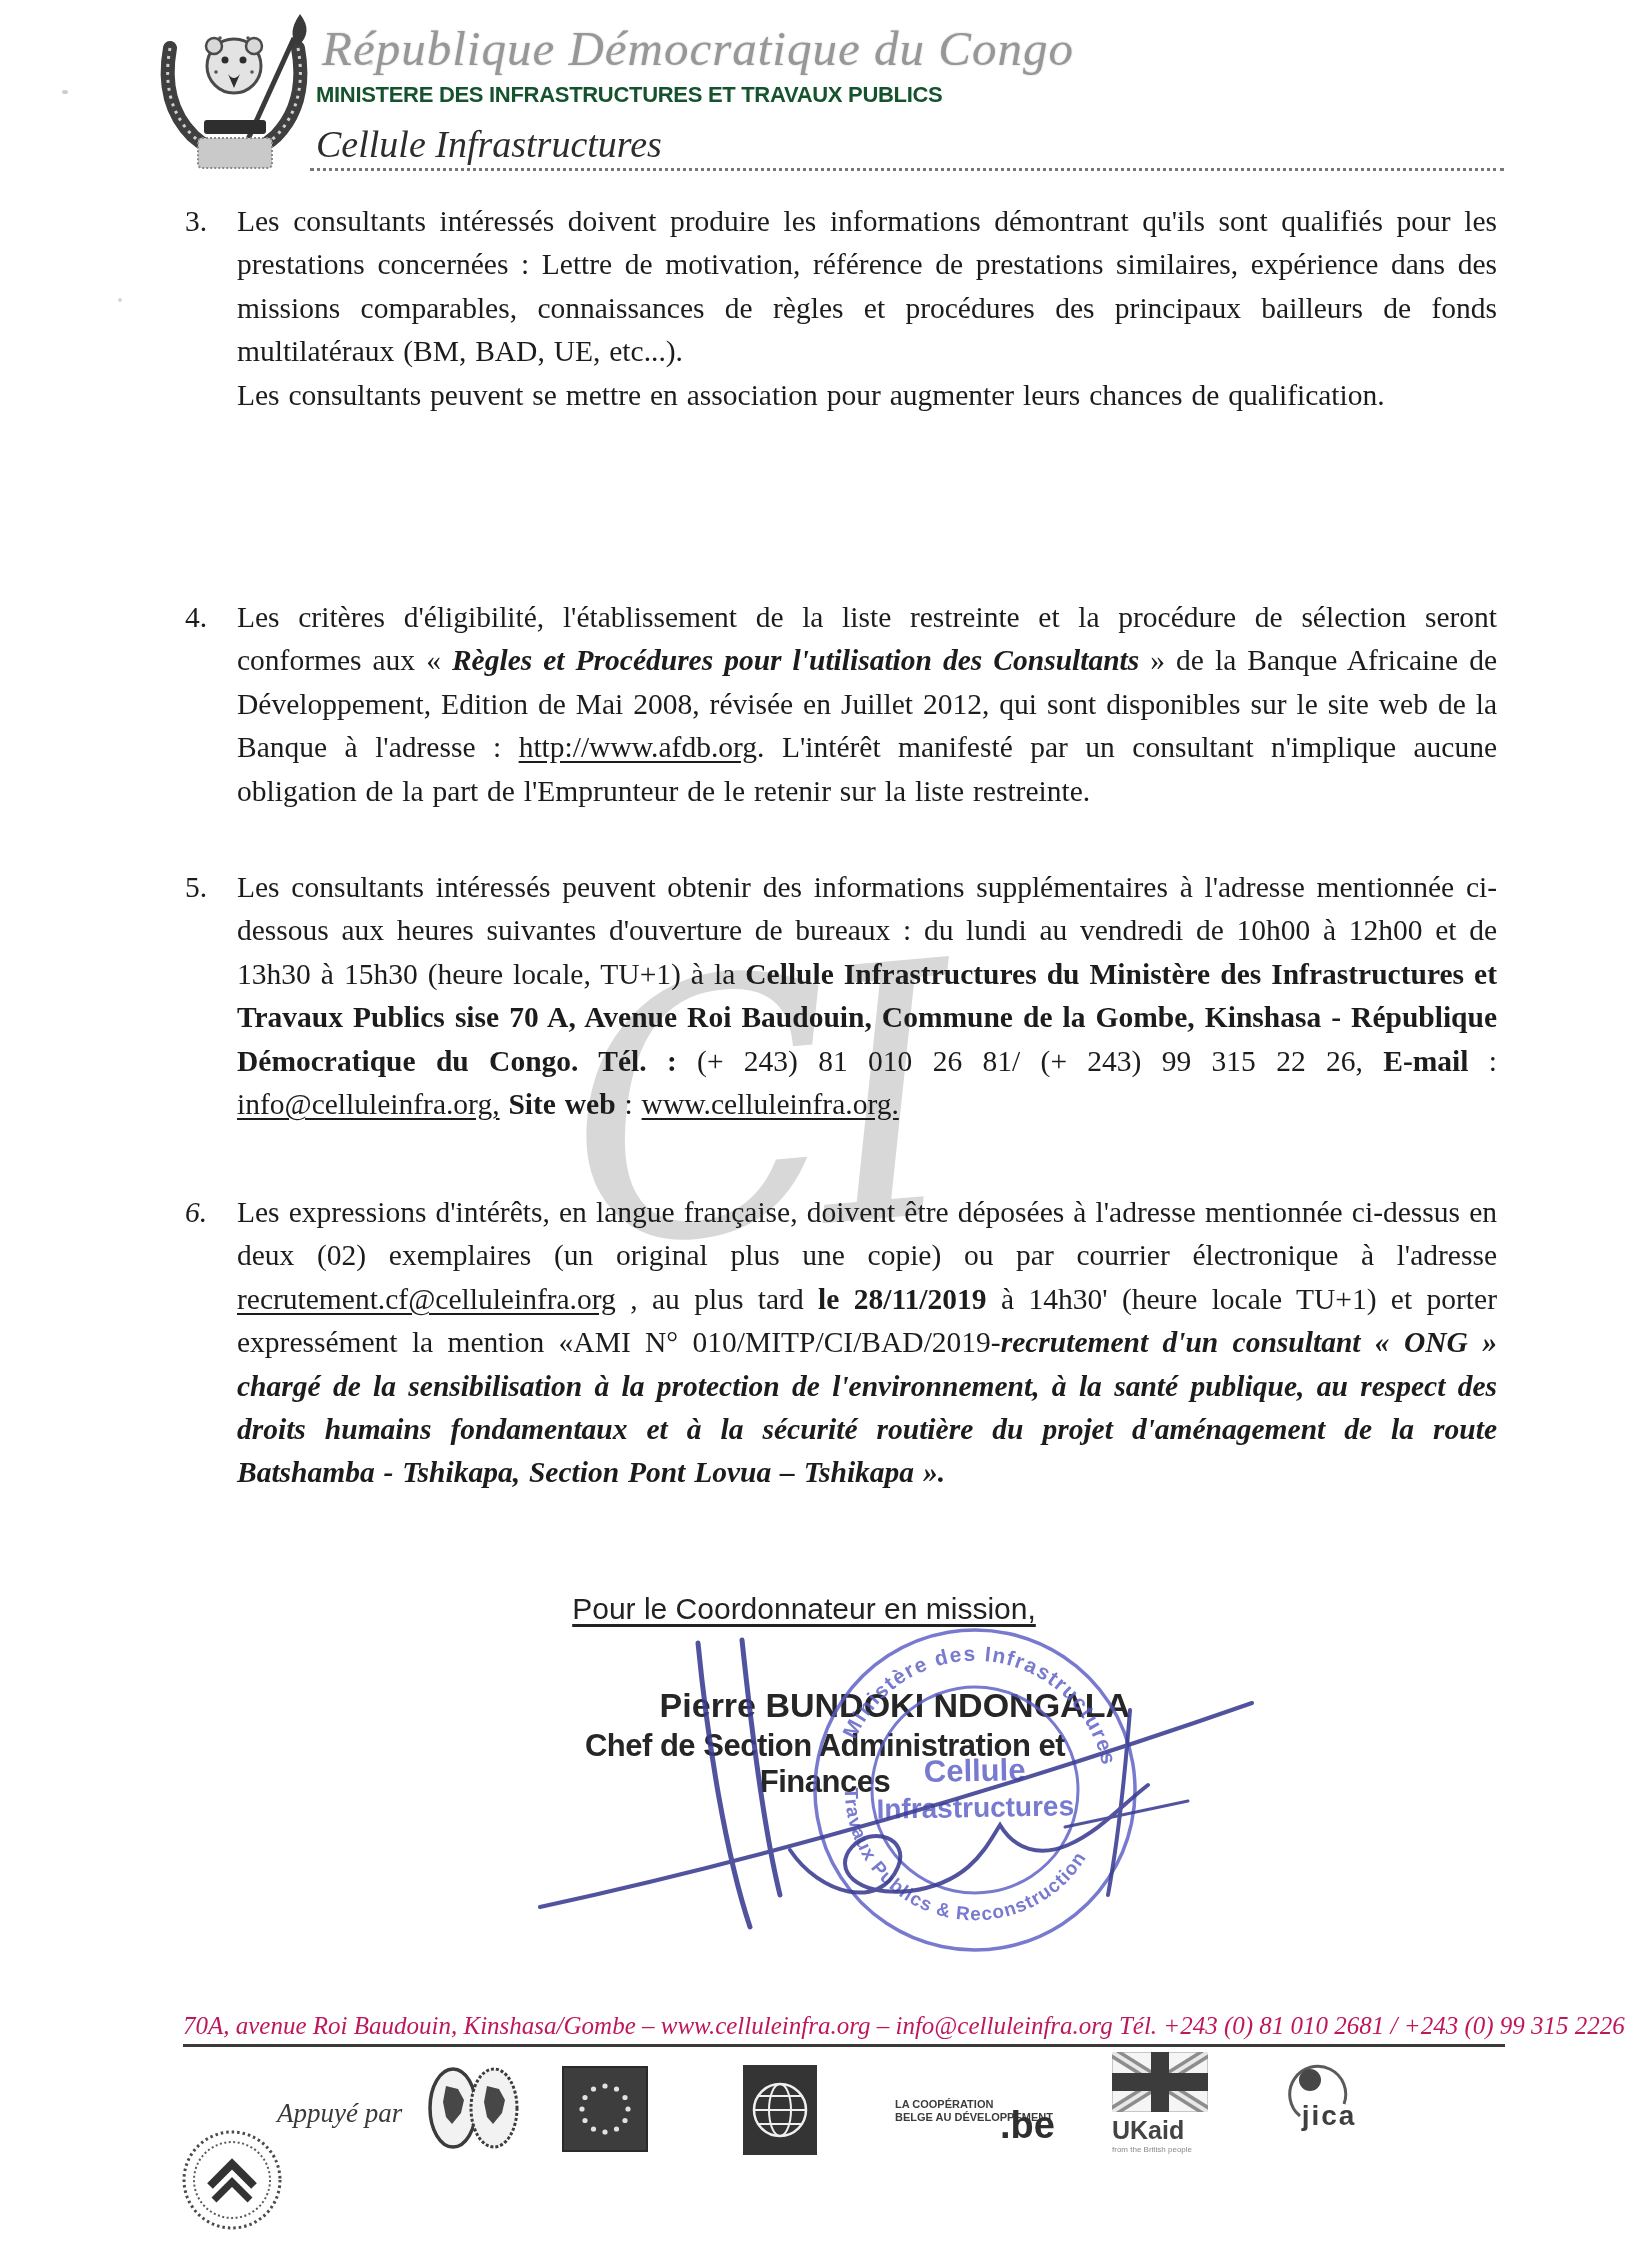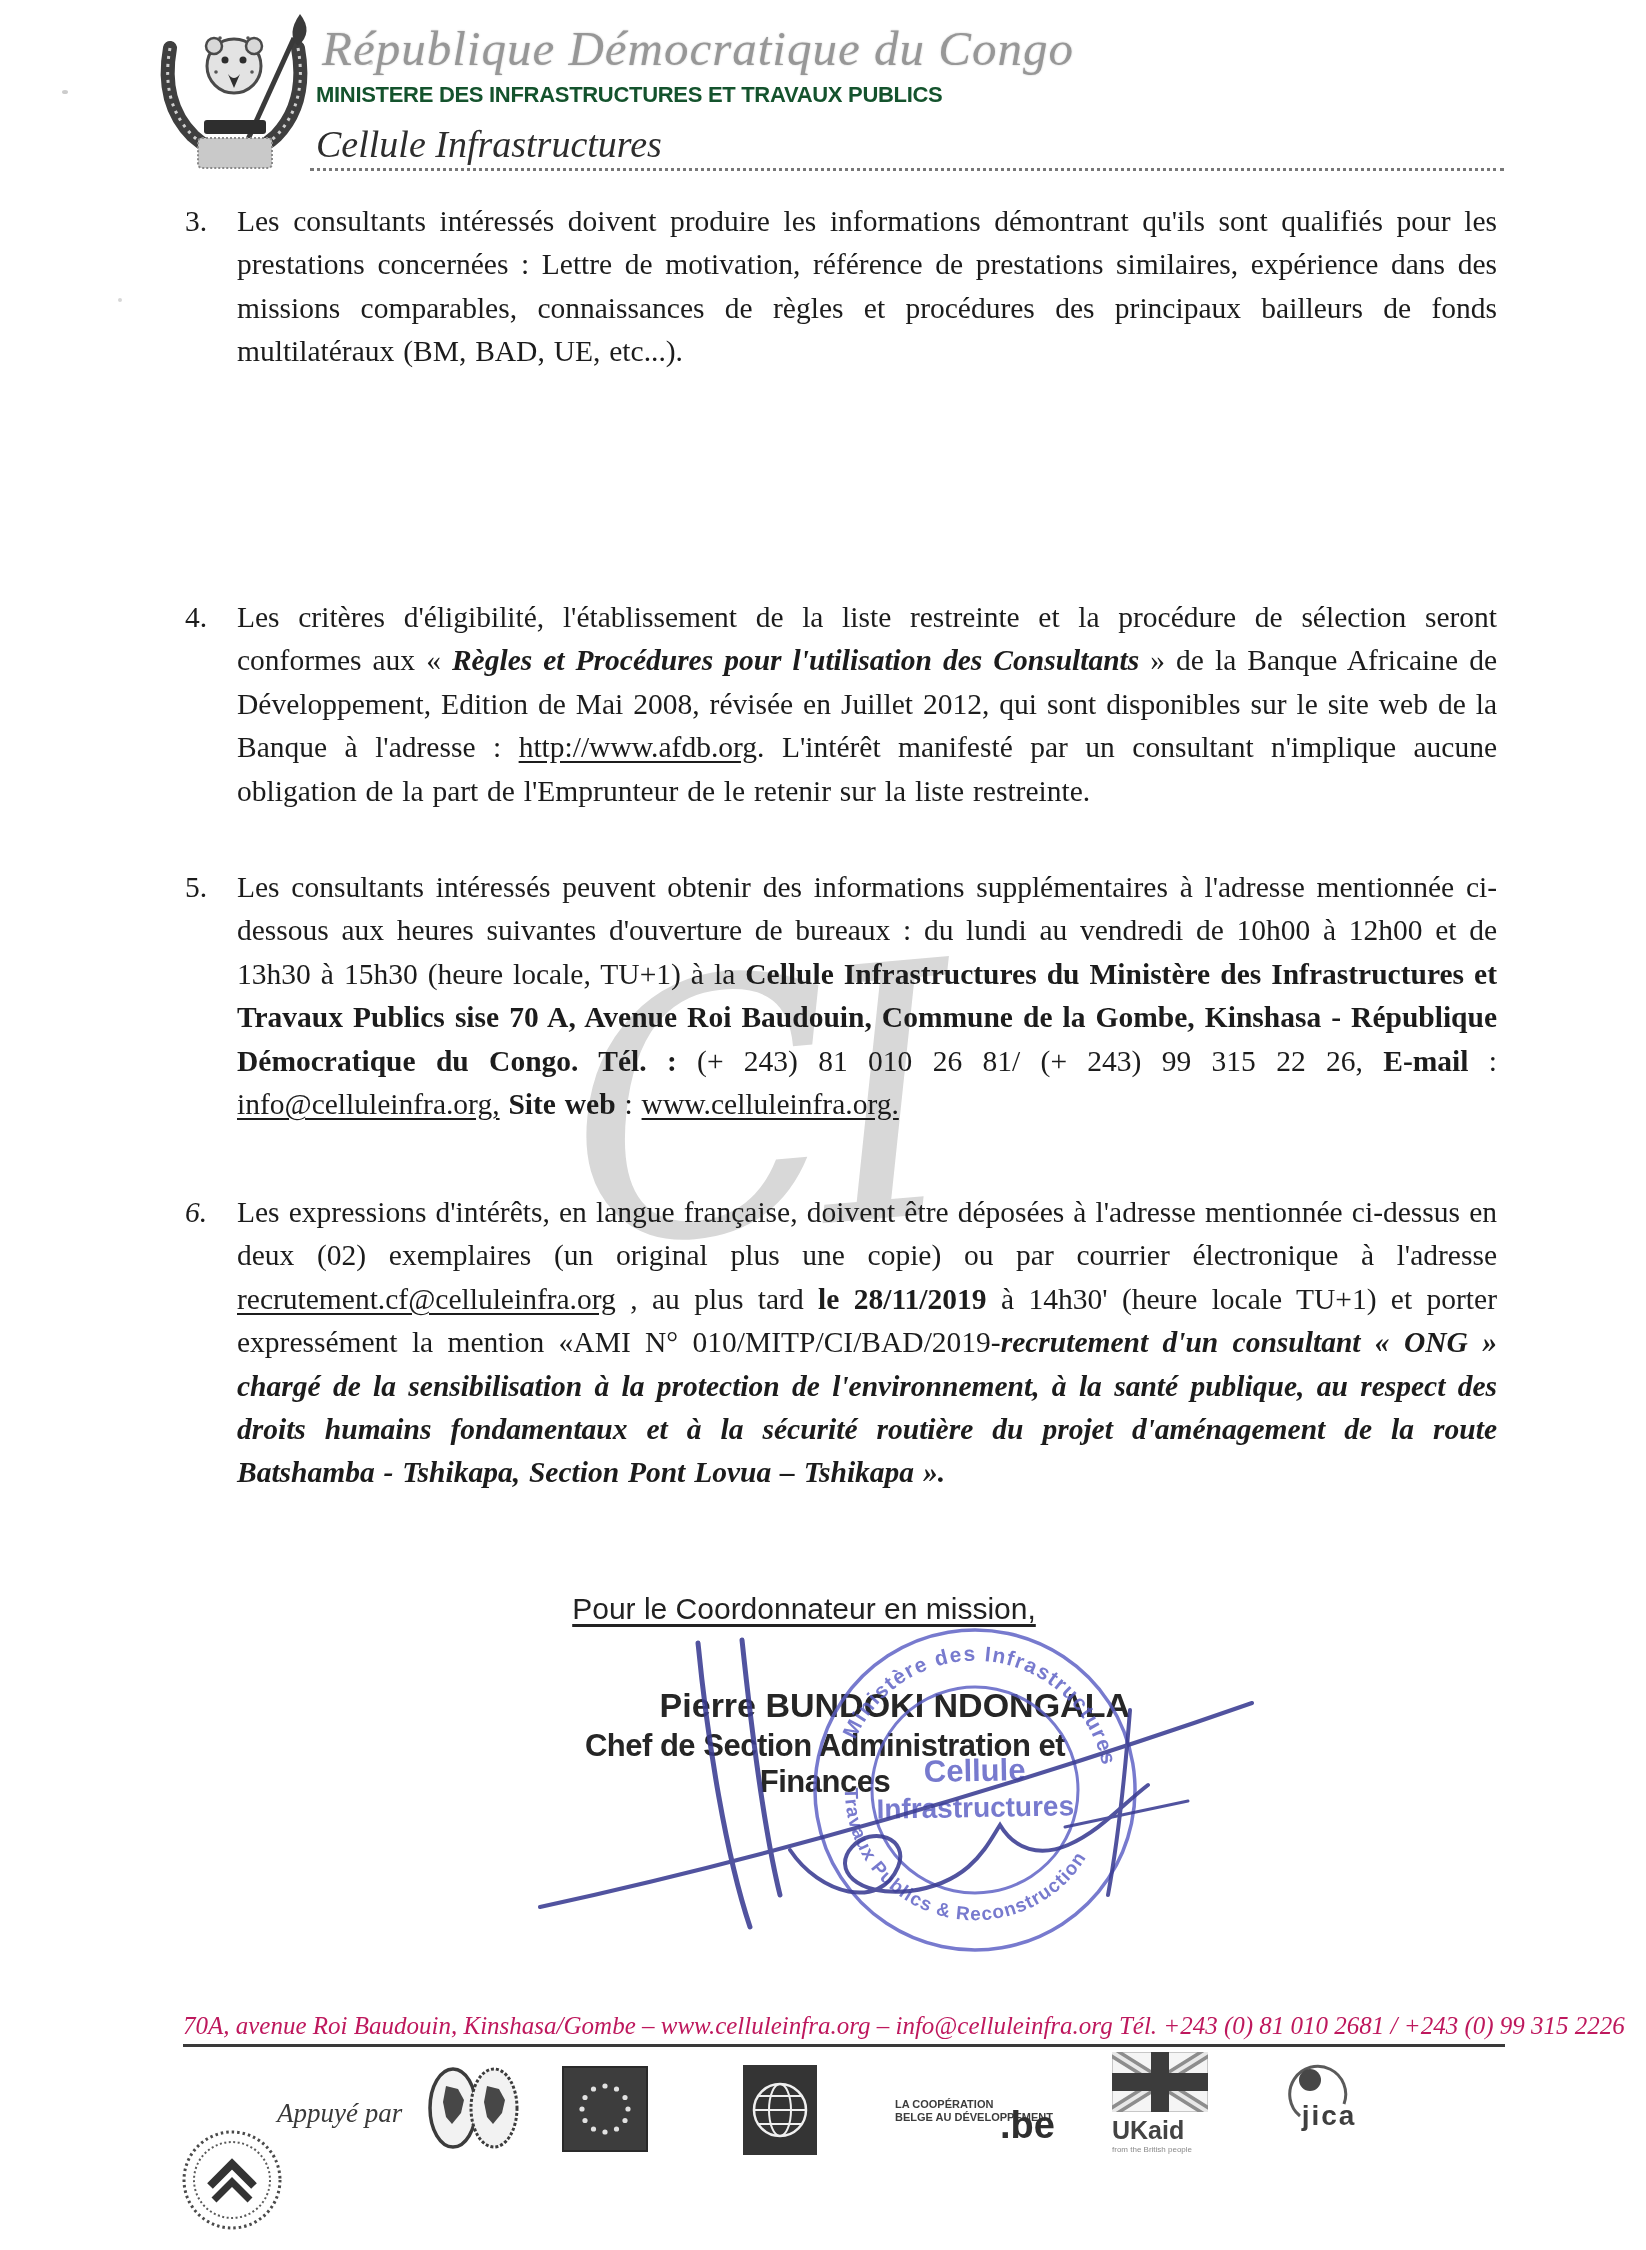--- a/index.html
+++ b/index.html
@@ -105,20 +105,21 @@
 </svg>
 
 <div class="abs z1 country">République Démocratique du Congo</div>
 <div class="abs z1 ministry">MINISTERE DES INFRASTRUCTURES ET TRAVAUX PUBLICS</div>
 <div class="abs z1 unit">Cellule Infrastructures</div>
 <div class="abs z1 header-rule"></div>
 
 <div class="item z1" id="item3">
   <span class="num">3.</span>
   <p><span>Les consultants intéressés doivent produire les informations démontrant qu'ils sont qualifiés pour les prestations concernées : Lettre de motivation, référence de prestations similaires, expérience dans des missions comparables, connaissances de règles et procédures des principaux bailleurs de fonds multilatéraux (BM, BAD, UE, etc...).</span></p>
+  <p><span>Les consultants peuvent se mettre en association pour augmenter leurs chances de qualification.</span></p>
 </div>
 
 <div class="item z1" id="item4">
   <span class="num">4.</span>
   <p><span>Les critères d'éligibilité, l'établissement de la liste restreinte et la procédure de sélection seront conformes aux « </span><span style="font-weight: bold; font-style: italic;">Règles et Procédures pour l'utilisation des Consultants</span><span> » de la Banque Africaine de Développement, Edition de Mai 2008, révisée en Juillet 2012, qui sont disponibles sur le site web de la Banque à l'adresse : </span><span class="seg-u">http://www.afdb.org</span><span>. L'intérêt manifesté par un consultant n'implique aucune obligation de la part de l'Emprunteur de le retenir sur la liste restreinte.</span></p>
 </div>
 
 <div class="item z1" id="item5">
   <span class="num">5.</span>
   <p><span>Les consultants intéressés peuvent obtenir des informations supplémentaires à l'adresse mentionnée ci-dessous aux heures suivantes d'ouverture de bureaux : du lundi au vendredi de 10h00 à 12h00 et de 13h30 à 15h30 (heure locale, TU+1) à la </span><span style="font-weight: bold;">Cellule Infrastructures du Ministère des Infrastructures et Travaux Publics sise 70 A, Avenue Roi Baudouin, Commune de la Gombe, Kinshasa - République Démocratique du Congo. Tél. :</span><span> (+ 243) 81 010 26 81/ (+ 243) 99 315 22 26, </span><span style="font-weight: bold;">E-mail</span><span> : </span><span class="seg-u">info@celluleinfra.org,</span><span> </span><span style="font-weight: bold;">Site web</span><span> : </span><span class="seg-u">www.celluleinfra.org.</span></p>

